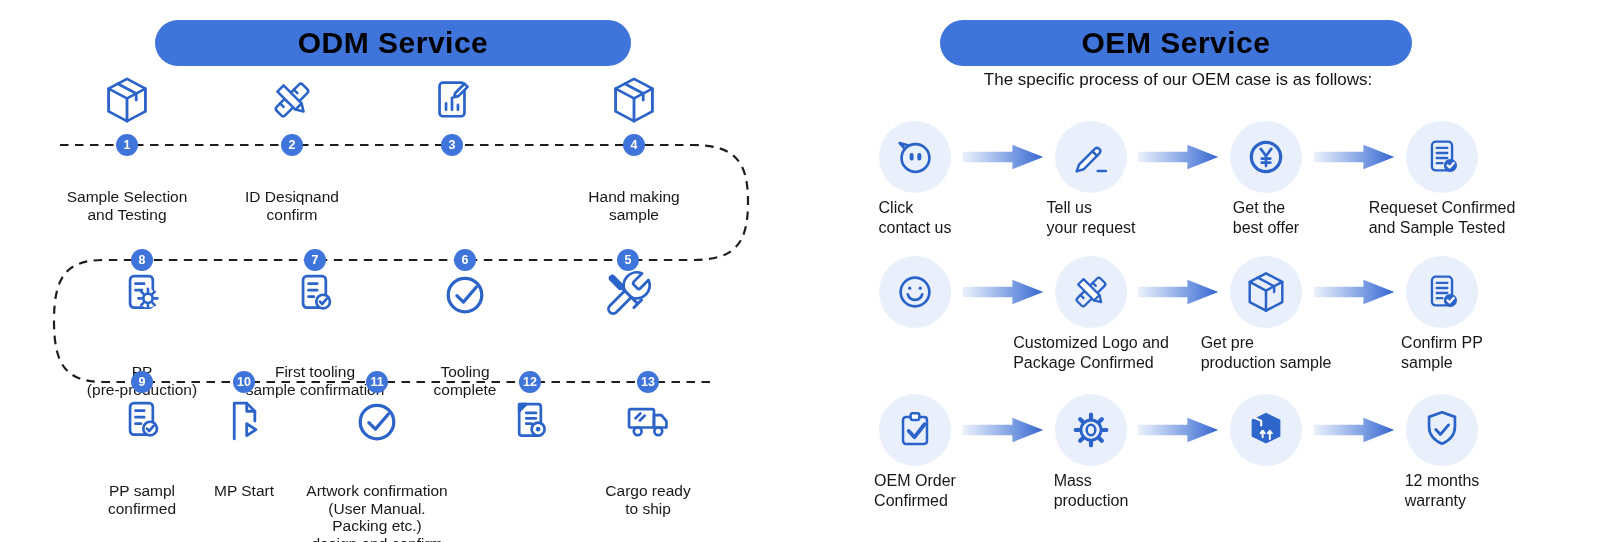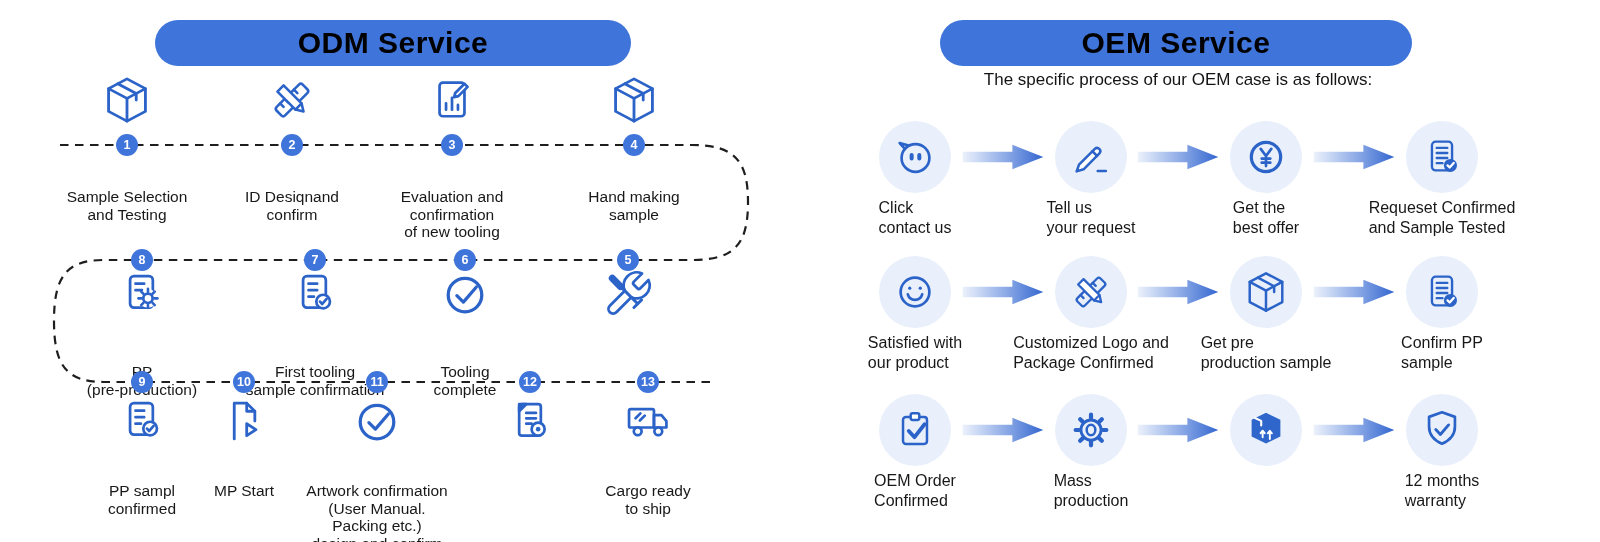--- a/index.html
+++ b/index.html
@@ -249,23 +249,20 @@
       <svg class="icon">
           <use href="#i-ruler-pencil"></use>
         </svg>
       <div class="odm-label">ID Desiqnand
 confirm</div>
     </div>
     <div class="odm-step row1" style="left:452px;top:74px">
       <svg class="icon">
           <use href="#i-report-pencil"></use>
         </svg>
-      <div class="odm-label">Evaluation and
-confirmation
-of new tooling</div>
     </div>
     <div class="odm-step row1" style="left:634px;top:74px">
       <svg class="icon">
           <use href="#i-package-box"></use>
         </svg>
       <div class="odm-label">Hand making
 sample</div>
     </div>
 
     <div class="odm-step row2" style="left:628px;top:268px">
@@ -382,22 +379,20 @@
     <svg class="flow-arrow" style="left:1354px;top:157px" viewBox="0 0 86 32">
         <path fill="url(#arrowGrad)" d="M0 10.5h53V3l33 13-33 13v-7.5H0z"></path>
       </svg>
 
     <div class="oem-step" style="left:915px;top:256px">
       <div class="oem-bubble">
         <svg class="icon">
             <use href="#i-smiley-face"></use>
           </svg>
       </div>
-      <div class="oem-label">Satisfied with
-our product</div>
     </div>
     <div class="oem-step" style="left:1091px;top:256px">
       <div class="oem-bubble">
         <svg class="icon">
             <use href="#i-ruler-pencil"></use>
           </svg>
       </div>
       <div class="oem-label">Customized Logo and
 Package Confirmed</div>
     </div>

